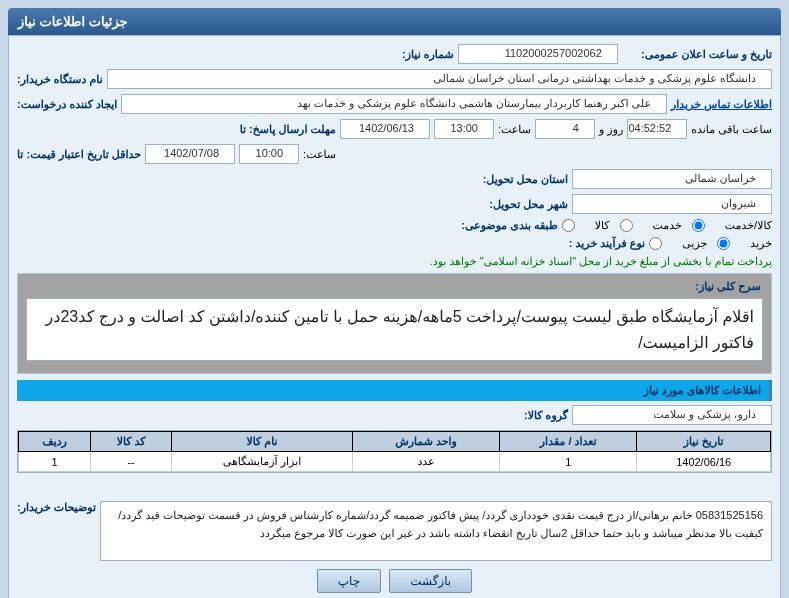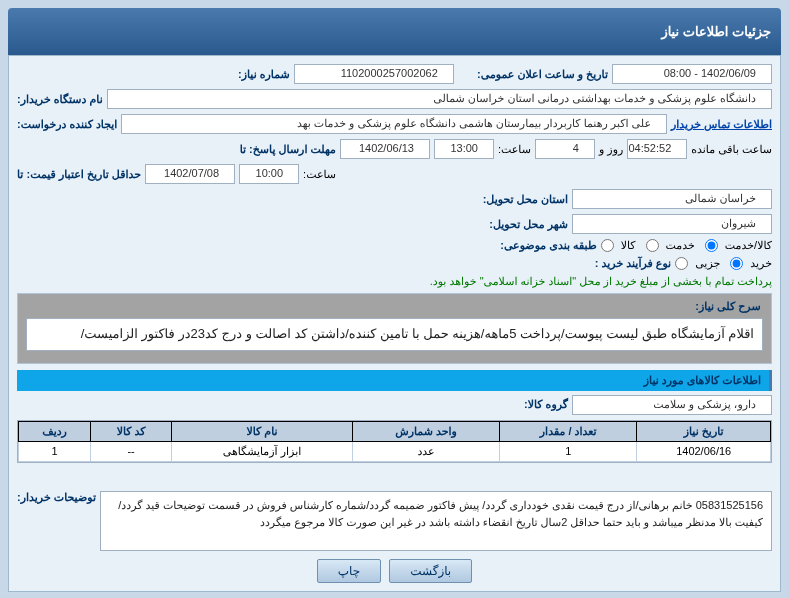--- a/index.html
+++ b/index.html
@@ -12,22 +12,22 @@
     }
     .main-container {
       width: 789px;
       margin: 0 auto;
       background: #c8d8e8;
       padding: 8px;
     }
     .header-bar {
       background: linear-gradient(to bottom, #4a7aad, #2a5a8d);
       color: white;
-      text-align: right;
-      padding: 16px 10px;
+      text-align: left;
+      padding: 6px 10px;
       font-size: 13px;
       font-weight: bold;
       border-radius: 4px 4px 0 0;
       margin-bottom: 0;
     }
     .content-area {
       background: #e8f0f8;
       border: 1px solid #a0b8cc;
       padding: 8px;
     }
@@ -57,21 +57,21 @@
     .field-small { width: 90px; }
     .field-xs { width: 60px; }
     .radio-group {
       display: flex;
       gap: 10px;
       align-items: center;
     }
     .radio-item {
       display: flex;
       align-items: center;
-      gap: 7px;
+      gap: 20px;
     }
     .section-title {
       background: #0ea5e9;
       font-weight: bold;
       color: #003366;
       padding: 4px 8px;
       margin: 6px 0 4px 0;
       border-right: 3px solid #4a7aad;
     }
     .table-container {
@@ -95,21 +95,21 @@
       background: white;
       border: 1px solid #c0d0e0;
       padding: 3px 5px;
       text-align: center;
     }
     .info-box {
       background: white;
       border: 1px solid #a0b0c0;
       padding: 5px 8px;
       margin-bottom: 6px;
-      font-size: 13px;
+      font-size: 16px;
       line-height: 1.6;
       text-align: right;
       color: #222;
     }
     .description-box {
       background: white;
       border: 1px solid #a0b0c0;
       padding: 5px 8px;
       font-size: 11px;
       line-height: 1.6;
@@ -157,21 +157,20 @@
 
 <div class="main-container">
 
   <div class="header-bar">
     <span>جزئیات اطلاعات نیاز</span>
   </div>
 
   <div class="content-area">
 
     <div class="form-row">
-      <div class="field-box field-medium">1402/06/09 - 08:00</div>
       <span class="inline-label">تاریخ و ساعت اعلان عمومی:</span>
       &nbsp;&nbsp;&nbsp;&nbsp;&nbsp;
       <div class="field-box" style="width:160px;">1102000257002062</div>
       <span class="inline-label">شماره نیاز:</span>
     </div>
 
     <div class="form-row">
       <div class="field-box field-wide">دانشگاه علوم پزشکی و خدمات بهداشتی درمانی استان خراسان شمالی</div>
       <span class="inline-label">نام دستگاه خریدار:</span>
     </div>

